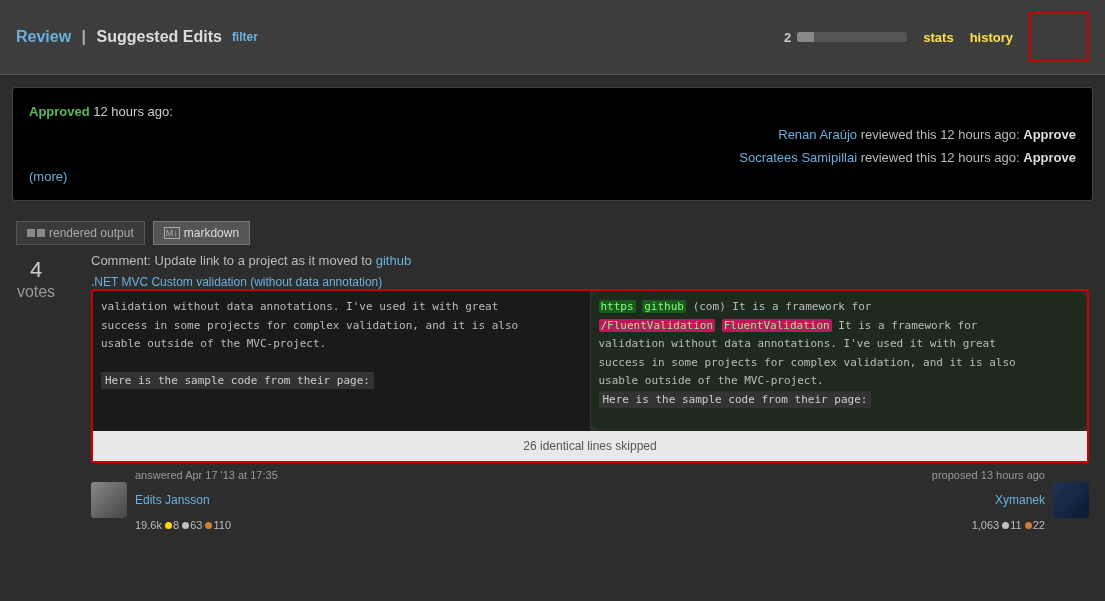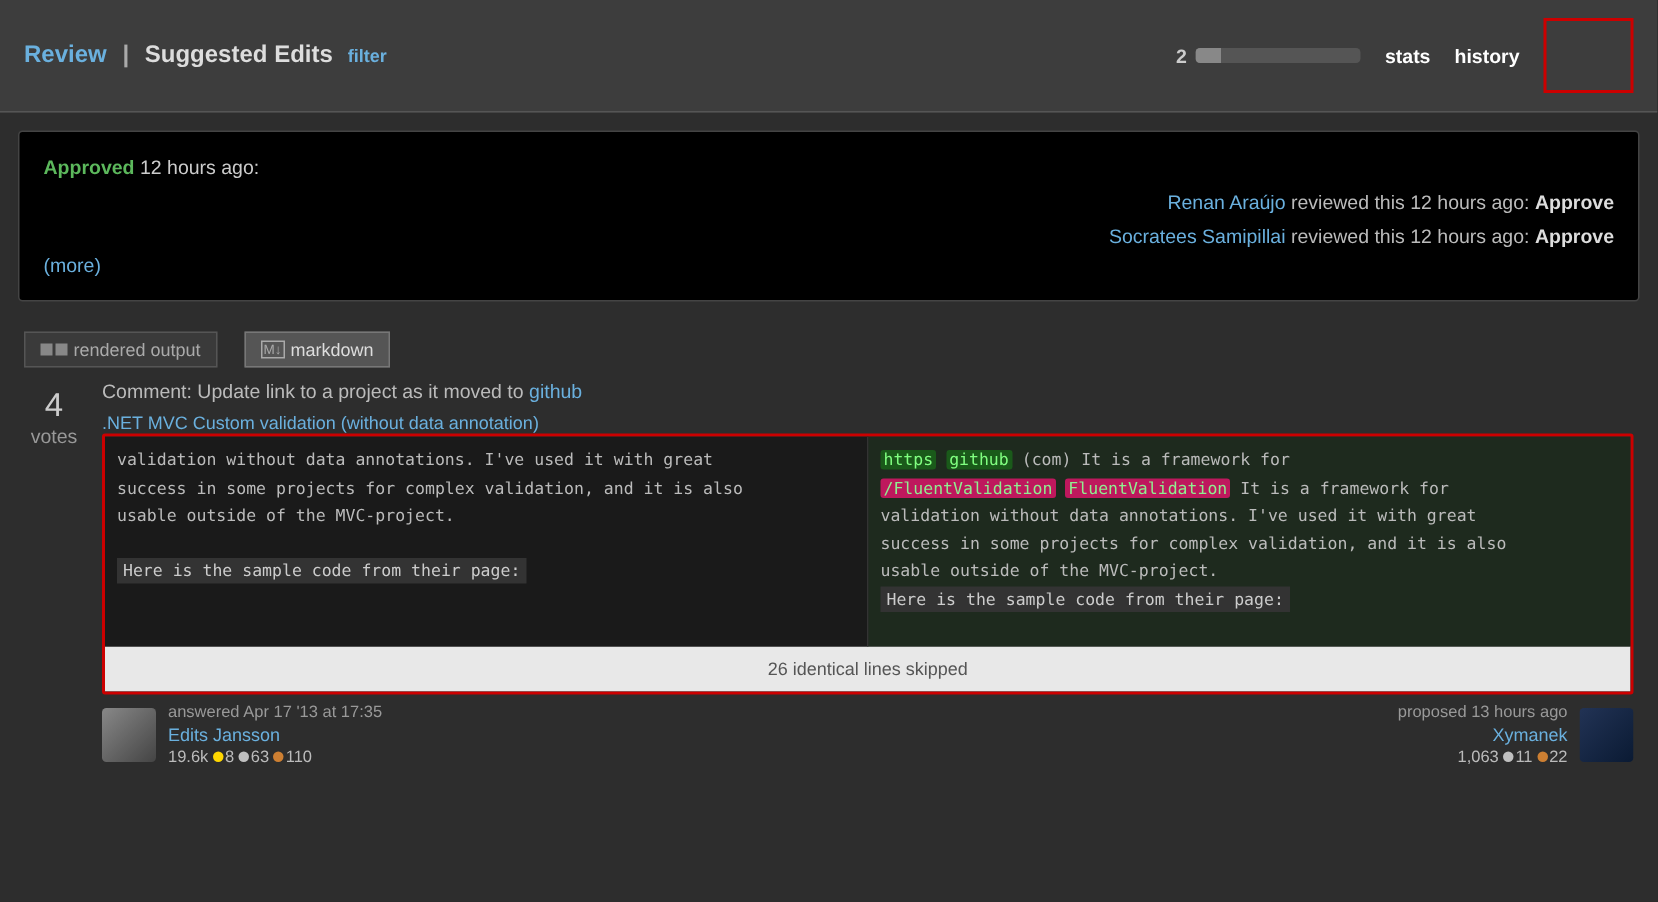--- a/index.html
+++ b/index.html
@@ -64,21 +64,21 @@
       background: #555;
       border-radius: 3px;
       overflow: hidden;
     }
     .progress-bar-fill {
       height: 100%;
       background: #888;
       width: 15%;
     }
     .header-link {
-      color: #ffffff;
+      color: #fde047;
       text-decoration: none;
       font-size: 13px;
       cursor: pointer;
     }
     .header-box {
       width: 60px;
       height: 50px;
       border: 2px solid #cc0000;
       background: #3d3d3d;
     }
@@ -114,21 +114,21 @@
       color: #6ab0de;
       text-decoration: none;
       margin-top: 4px;
       display: inline-block;
     }
     
     .tab-area {
       padding: 8px 16px;
       display: flex;
       align-items: flex-start;
-      gap: 18px;
+      gap: 8px;
     }
     .tab-rendered {
       display: flex;
       align-items: center;
       gap: 4px;
       padding: 4px 10px;
       background: #3a3a3a;
       border: 1px solid #555;
       cursor: pointer;
       color: #aaa;
@@ -176,25 +176,26 @@
       flex-direction: column;
       align-items: center;
       min-width: 40px;
       padding-top: 4px;
     }
     .vote-number {
       font-size: 22px;
       color: #ccc;
     }
     .vote-label {
-      font-size: 13px;
+      font-size: 16px;
       color: #999;
     }
     .post-area {
       flex: 1;
+      margin-left: 23px;
     }
     .comment-line {
       color: #bbb;
       margin-bottom: 6px;
       font-size: 13px;
     }
     .comment-link {
       color: #6ab0de;
       text-decoration: none;
     }
@@ -218,20 +219,21 @@
       background: #1a1a1a;
       padding: 8px;
       font-size: 11px;
       font-family: monospace;
       color: #bbb;
       border-right: 1px solid #333;
       min-height: 140px;
     }
     .diff-col:last-child {
       border-right: none;
+      border-radius: 13px;
     }
     .deleted-text {
       background: #5a1a1a;
       color: #ff8080;
       padding: 0 2px;
       border-radius: 2px;
       text-decoration: line-through;
     }
     .added-text {
       background: #1a5a1a;
@@ -292,21 +294,21 @@
       width: 100%;
       height: 100%;
       background: linear-gradient(135deg, #888, #444);
     }
     .avatar-proposer {
       background: linear-gradient(135deg, #334, #112244);
     }
     .user-details {
       display: flex;
       flex-direction: column;
-      gap: 2px;
+      gap: 12px;
     }
     .user-action {
       color: #999;
       font-size: 11px;
     }
     .user-name {
       color: #6ab0de;
       text-decoration: none;
       font-size: 12px;
     }

